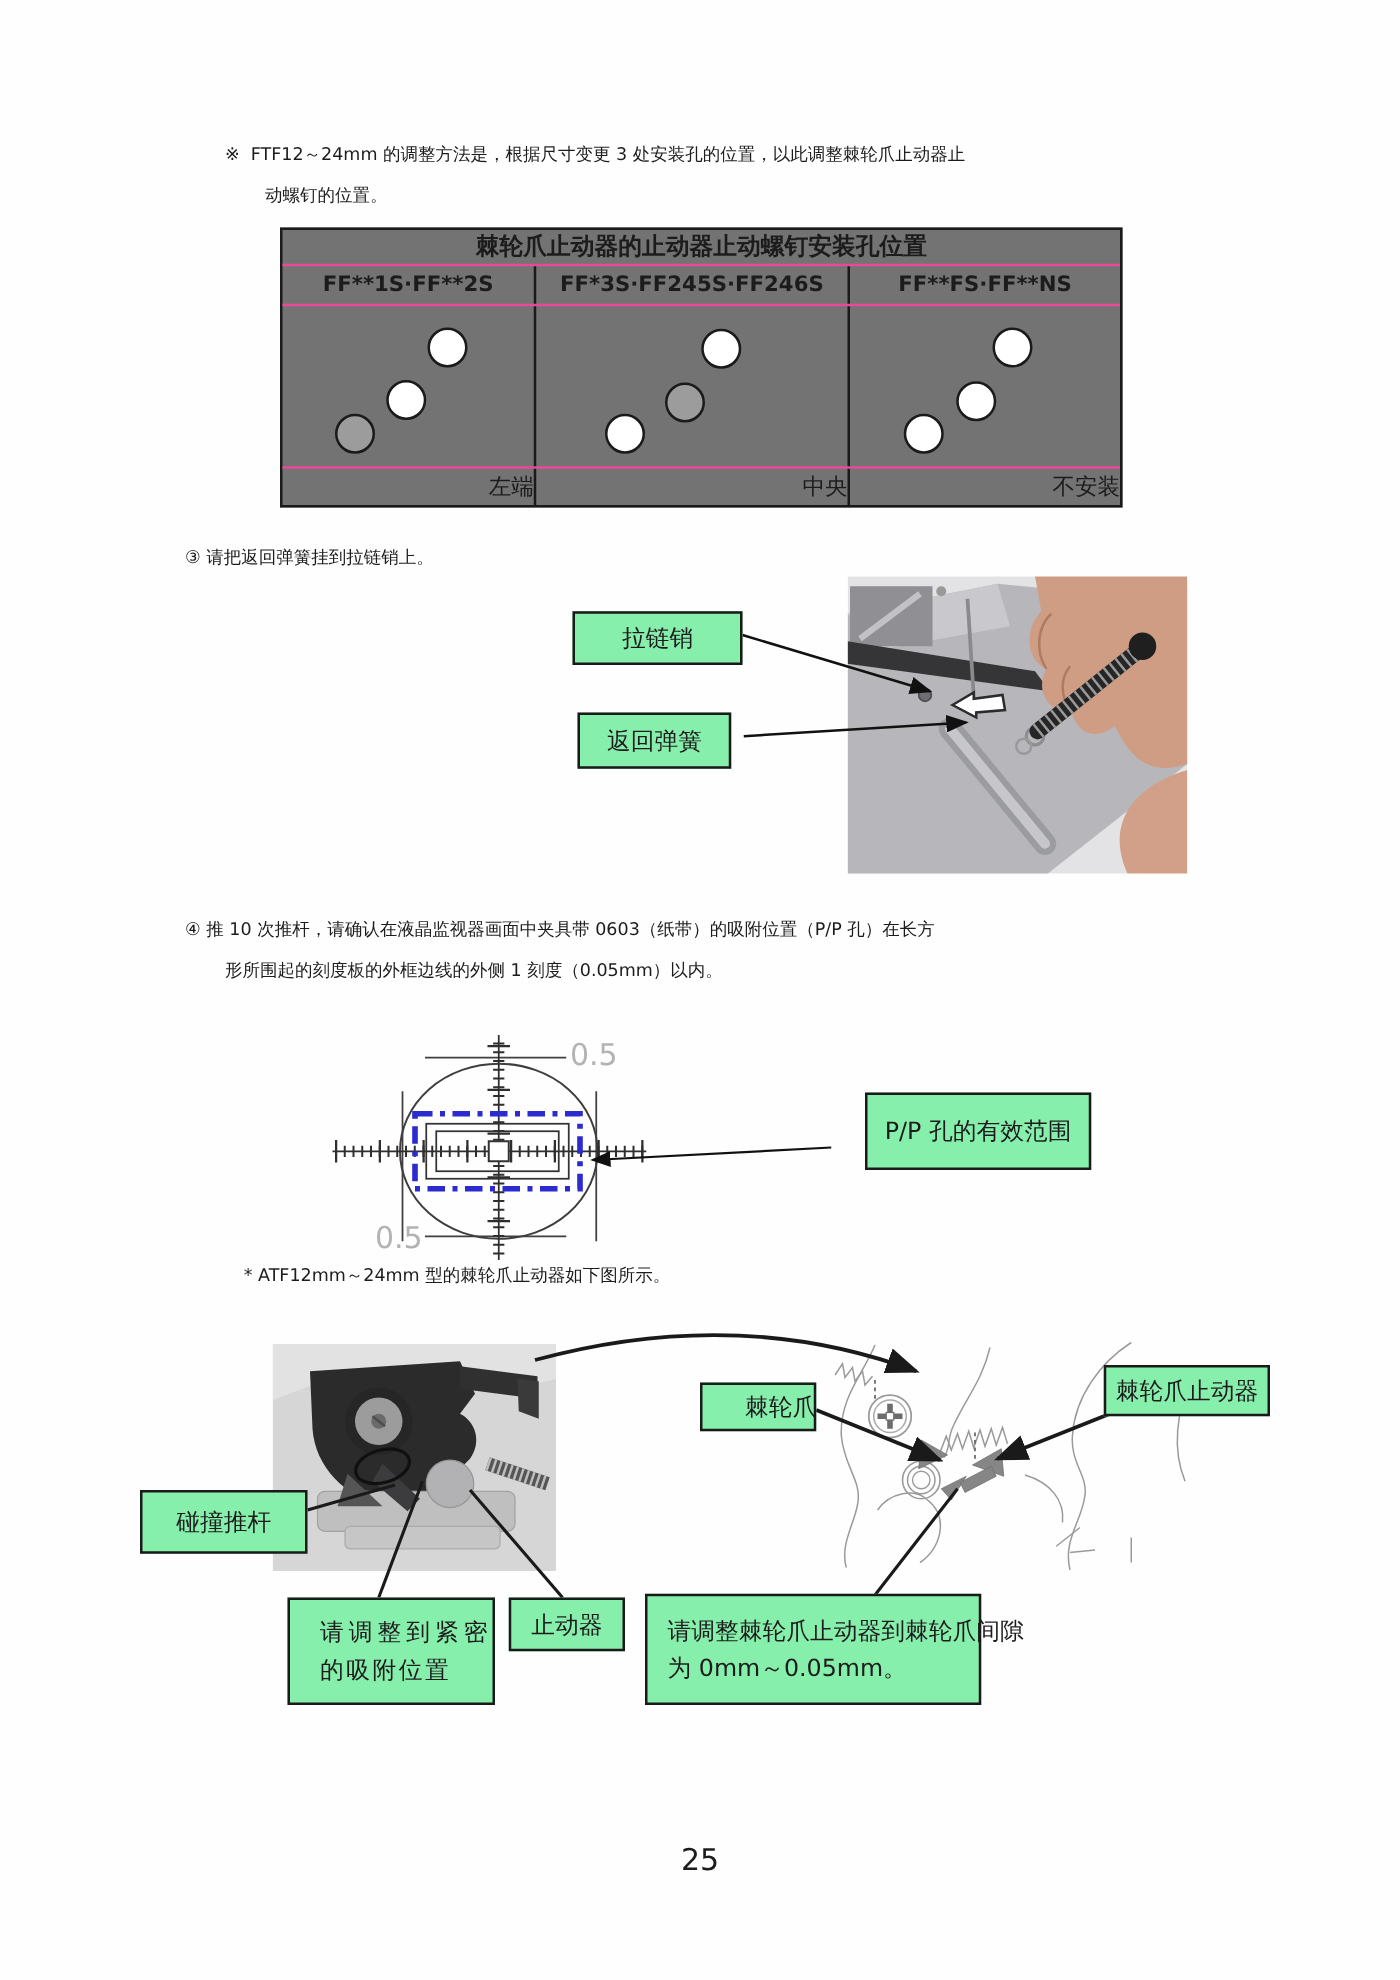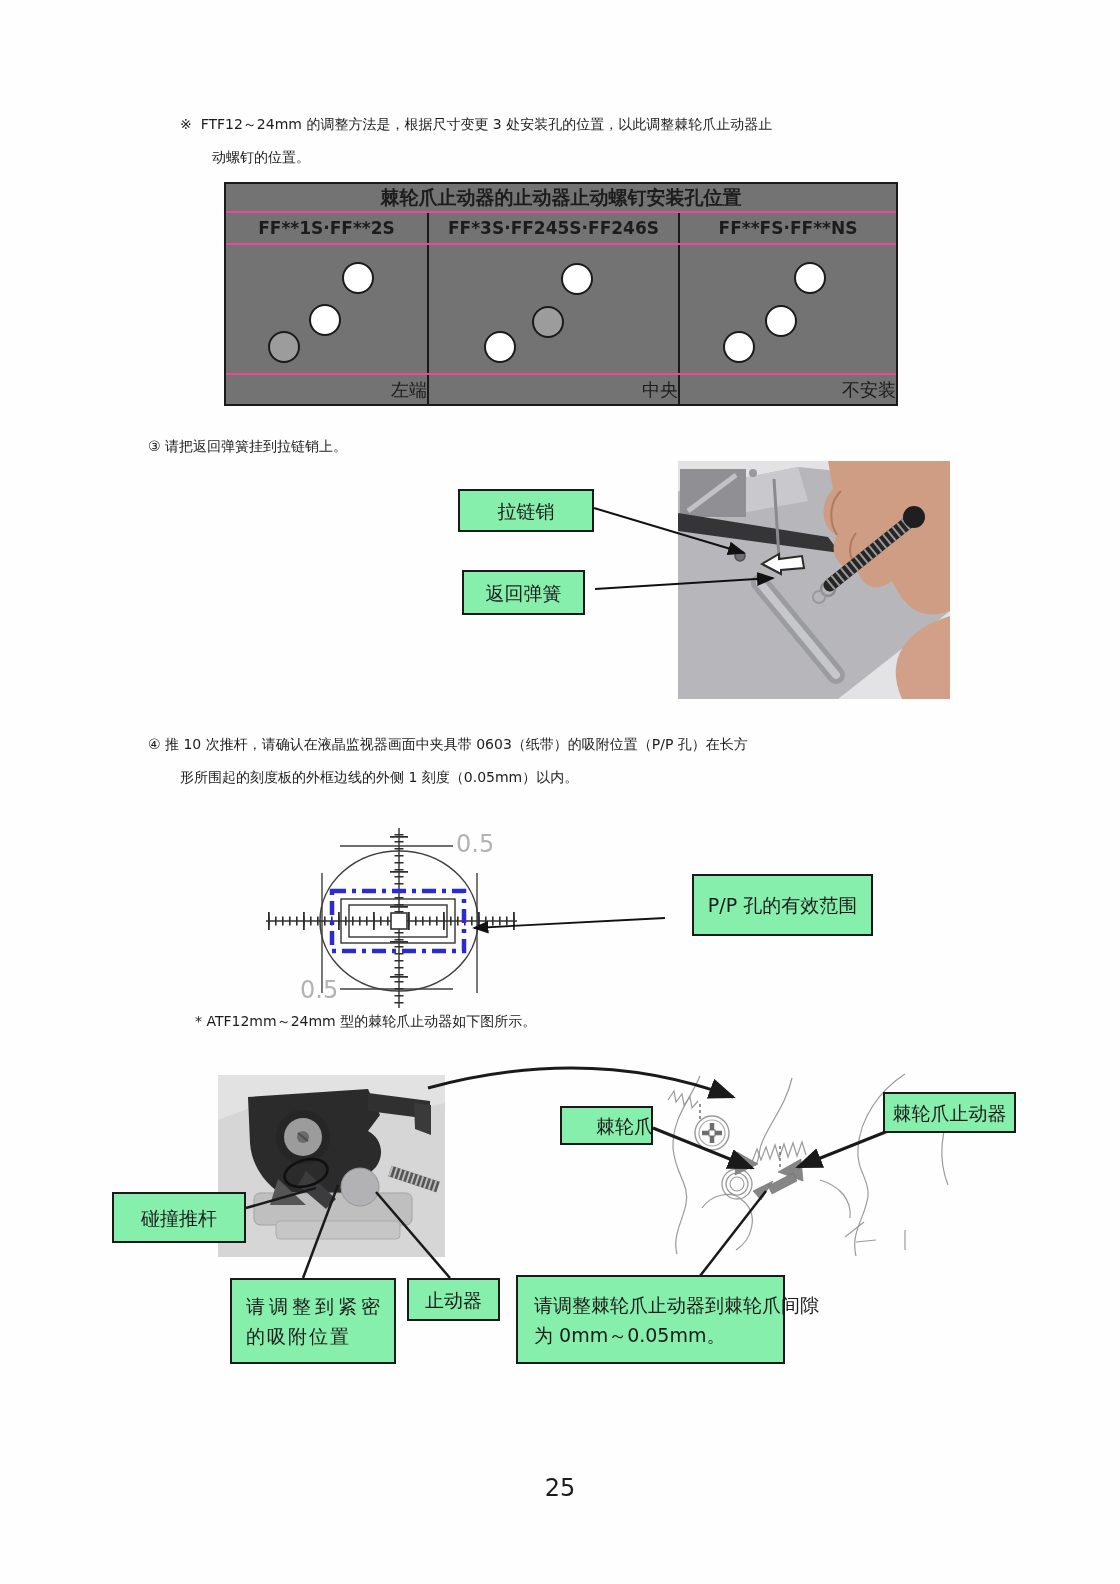--- a/index.html
+++ b/index.html
@@ -237,21 +237,21 @@
 
   <div class="callout" style="left:560px;top:1106px;width:93px;height:39px;padding-left:36px;">
     <div class="cl-line">棘轮爪</div>
   </div>
   <div class="callout" style="left:883px;top:1092px;width:133px;height:41px;">
     <div class="cl-line">棘轮爪止动器</div>
   </div>
   <div class="callout" style="left:112px;top:1192px;width:134px;height:51px;">
     <div class="cl-line">碰撞推杆</div>
   </div>
-  <div class="callout" style="left:230px;top:1278px;width:166px;height:86px;align-items:flex-start;padding-left:14px;">
+  <div class="callout" style="left:230px;top:1278px;width:166px;height:86px;align-items:flex-start;padding-left:24px;">
     <div class="cl-line" style="letter-spacing:4px;">请调整到紧密</div>
     <div class="cl-line" style="letter-spacing:2px;">的吸附位置</div>
   </div>
   <div class="callout" style="left:407px;top:1278px;width:93px;height:43px;">
     <div class="cl-line">止动器</div>
   </div>
   <div class="callout" style="left:516px;top:1275px;width:269px;height:89px;align-items:flex-start;padding-left:16px;">
     <div class="cl-line">请调整棘轮爪止动器到棘轮爪间隙</div>
     <div class="cl-line">为 0mm～0.05mm。</div>
   </div>

